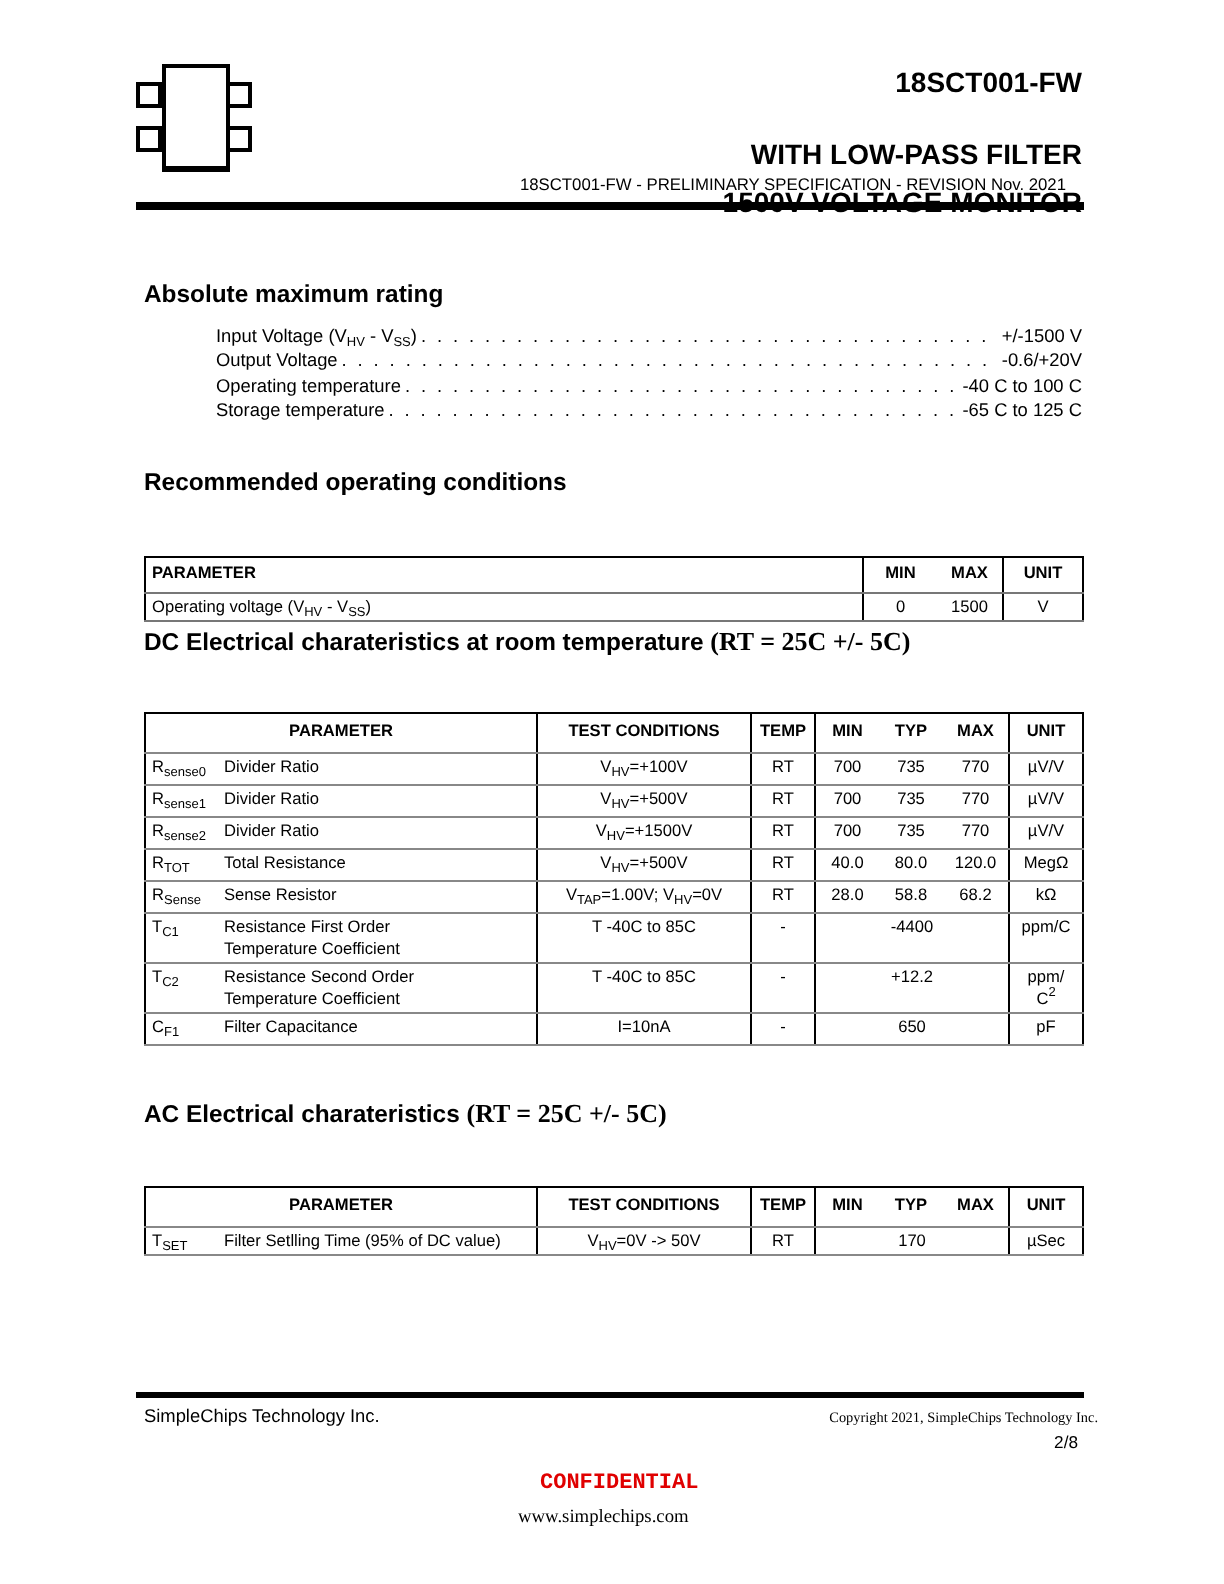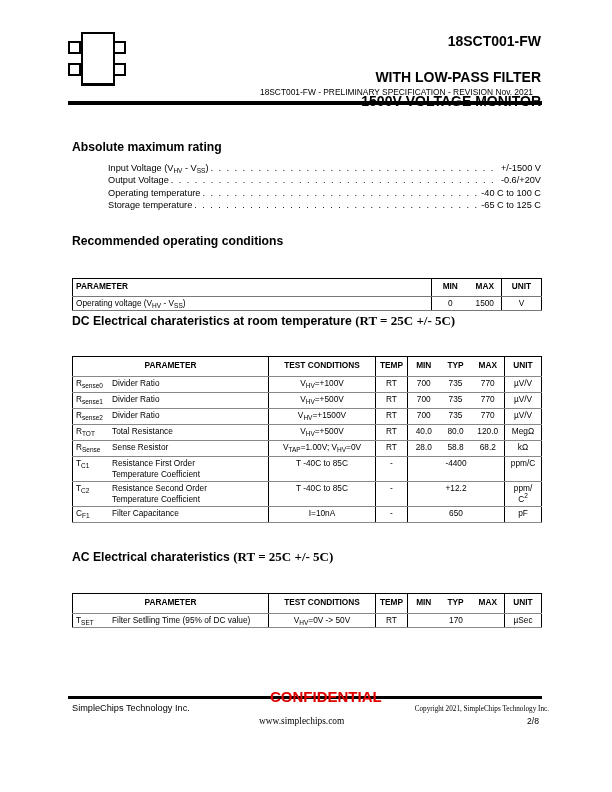--- a/index.html
+++ b/index.html
@@ -52,22 +52,22 @@
 
   
   #ac { left: 72px; top: 577px; width: 469px; border: 1px solid #000; }
   #ac th { height: 15px; padding-top: 3px; }
   #ac td, #ac th { border-bottom: 1px solid #888; }
   #ac .bl { border-left: 1px solid #000; }
 
   
   .ftr-bar { left: 68px; width: 474px; top: 696px; height: 3px; background: #000; }
   .ftr-company { left: 72px; top: 703px; font-size: 9.2px; }
-  .ftr-conf { left: 270px; top: 688px; font-size: 15px; font-weight: bold; color: #e00000; }
-  .ftr-web { left: 259px; top: 716px; font-size: 9.4px; font-family: "Liberation Serif", serif; }
+  .ftr-conf { left: 270px; top: 736px; font-size: 11px; font-weight: bold; color: #e00000; font-family: Liberation Mono, monospace; }
+  .ftr-web { left: 259px; top: 754px; font-size: 9.4px; font-family: "Liberation Serif", serif; }
   .ftr-copy { right: 63px; top: 705px; font-size: 7.2px; font-family: "Liberation Serif", serif; margin-left: 42px; }
   .ftr-page { right: 73px; top: 716px; font-size: 8.6px; font-family: Liberation Sans, sans-serif; }
 </style>
 </head>
 <body>
 
 <div class="abs logo">
   <div class="pin" style="left:0;top:9px;"></div>
   <div class="pin" style="left:0;top:31px;"></div>
   <div class="pin" style="left:45px;top:9px;"></div>

